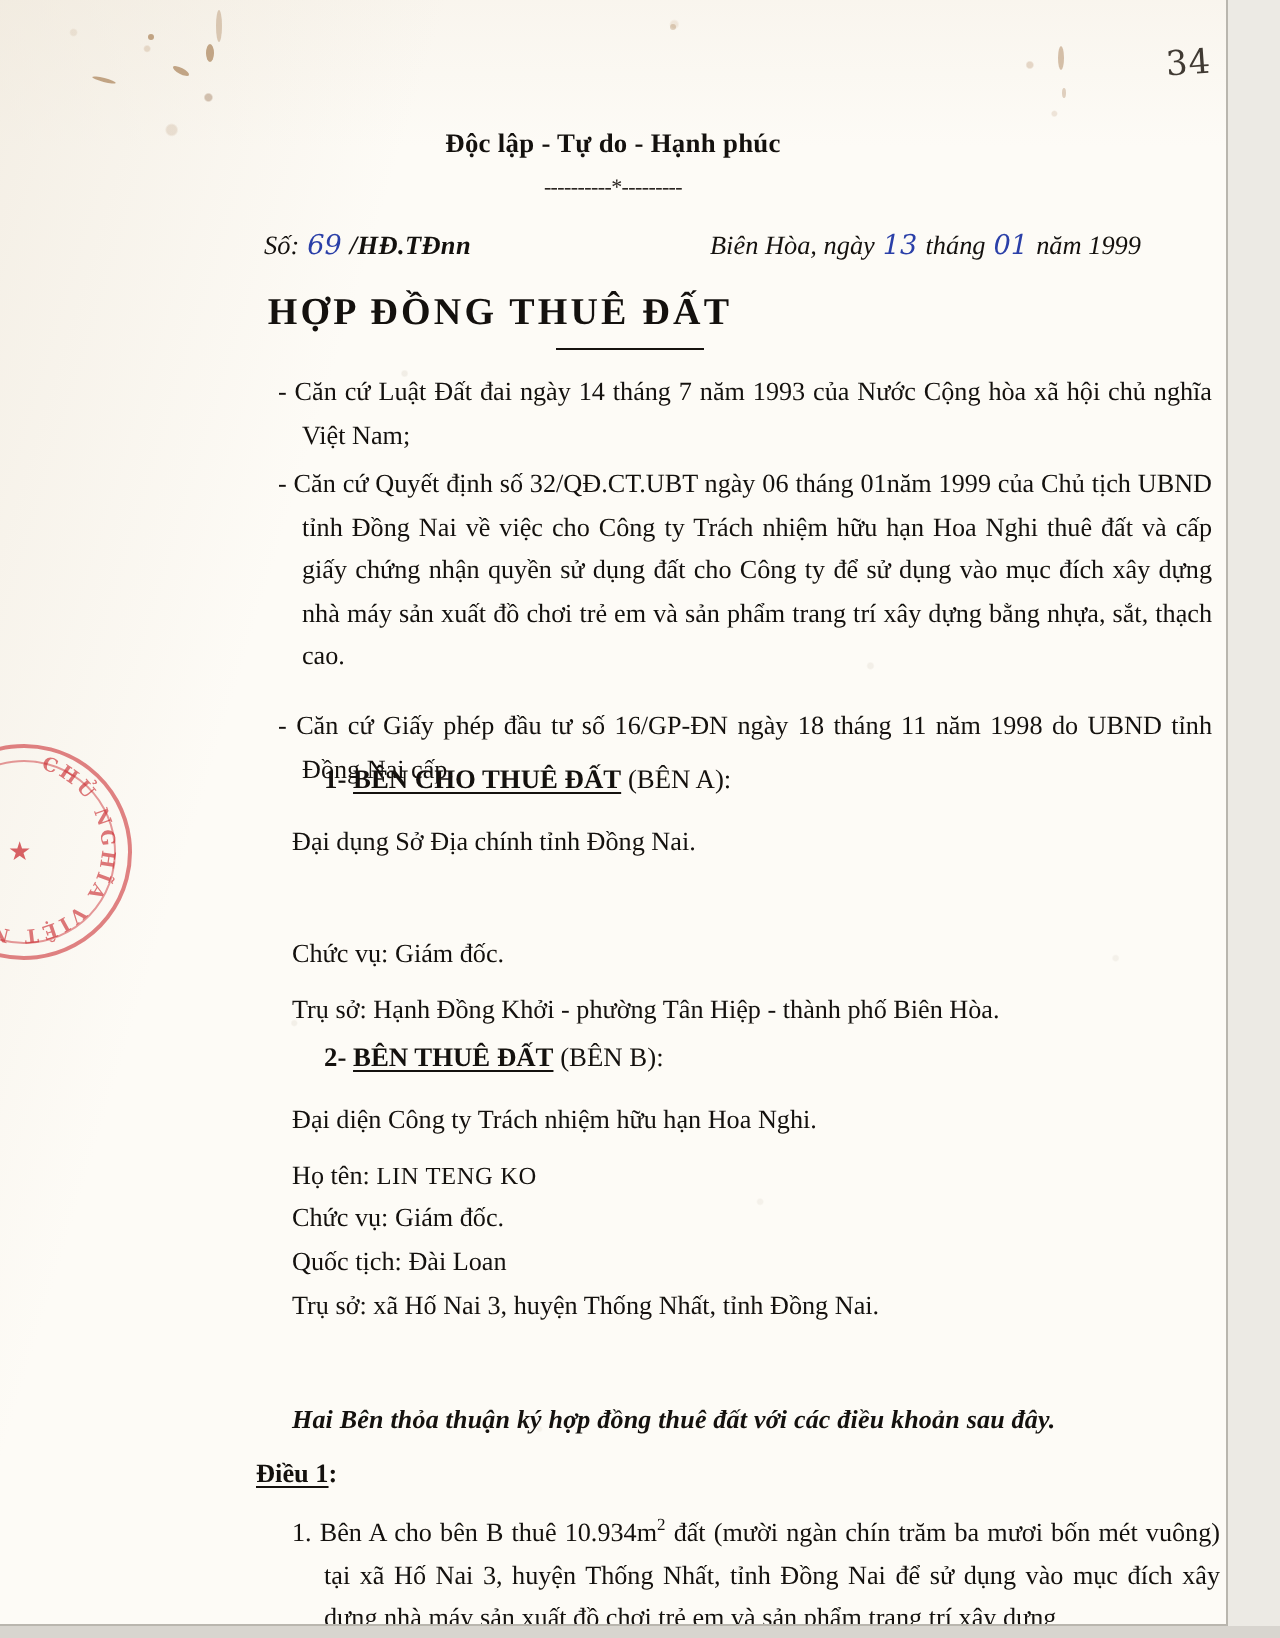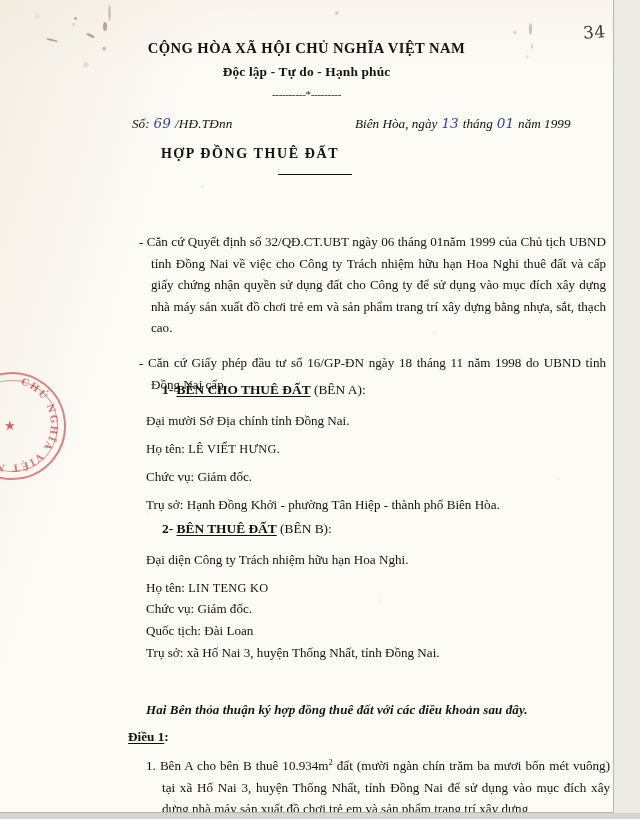--- a/index.html
+++ b/index.html
@@ -72,30 +72,30 @@
 
   .so-line{
     position:absolute;top:115px;left:132px;font-size:13.2px;font-style:italic;
     white-space:nowrap;
   }
   .so-line .lbl{font-style:italic;}
   .hand{
     color:#2a3fa8;font-family:"DejaVu Serif", serif;font-style:italic;
     font-size:13.6px;padding:0 4px;margin-top:34px;
   }
-  .so-code{font-style:italic;font-weight:normal;letter-spacing:.2px;}
+  .so-code{font-style:italic;font-weight:bold;letter-spacing:.2px;}
 
   .place-date{
     position:absolute;top:115px;left:355px;font-size:13.2px;font-style:italic;
     white-space:nowrap;
   }
 
   .doc-title{
     position:absolute;top:146px;left:0;width:500px;text-align:center;
-    font-size:14px;font-weight:bold;letter-spacing:1.6px;
+    font-size:19px;font-weight:bold;letter-spacing:1.6px;
   }
   .title-underline{
     position:absolute;top:174px;left:278px;width:74px;height:0;
     border-top:1.6px solid #171310;
   }
 
   .para{
     position:absolute;font-size:13.1px;line-height:21.5px;text-align:justify;
     text-justify:inter-word;
   }
@@ -171,49 +171,45 @@
     <div class="smudge" style="left:86px;top:34px;width:9px;height:3px;transform:rotate(28deg);"></div>
     <div class="smudge" style="left:46px;top:39px;width:12px;height:2px;transform:rotate(14deg);"></div>
     <div class="smudge" style="left:103px;top:22px;width:4px;height:9px;"></div>
     <div class="smudge" style="left:108px;top:5px;width:3px;height:16px;opacity:.55;"></div>
     <div class="smudge" style="left:529px;top:23px;width:3px;height:12px;opacity:.7;"></div>
     <div class="smudge" style="left:531px;top:44px;width:2px;height:5px;opacity:.5;"></div>
     <div class="smudge" style="left:335px;top:12px;width:3px;height:3px;opacity:.45;"></div>
 
     <div class="page-body">
 
-      <div class="hdr-nation">CỘNG HÒA XÃ HỘI CHỦ NGHĨA VIỆT NAM</div>
       <div class="hdr-motto">Độc lập - Tự do - Hạnh phúc</div>
       <div class="hdr-rule">----------*---------</div>
 
       <div class="so-line">
         <span class="lbl">Số:</span><span class="hand">69</span><span class="so-code">/HĐ.TĐnn</span>
       </div>
 
       <div class="place-date">
         <span>Biên Hòa, ngày</span><span class="hand">13</span><span>tháng</span><span class="hand">01</span><span>năm</span>&nbsp;<span>1999</span>
       </div>
 
       <div class="doc-title">HỢP ĐỒNG THUÊ ĐẤT</div>
       <div class="title-underline"></div>
 
+      <div class="para dash-para" style="top:185px;">- Căn cứ Luật Đất đai ngày 14 tháng 7 năm 1993 của Nước Cộng hòa xã hội chủ nghĩa Việt Nam;</div>
       <div class="para dash-para" style="top:231px;">- Căn cứ Quyết định số  32/QĐ.CT.UBT ngày 06 tháng 01năm 1999 của Chủ tịch UBND tỉnh Đồng Nai về việc cho Công ty Trách nhiệm hữu hạn Hoa Nghi thuê đất và cấp giấy chứng nhận quyền sử dụng đất cho Công ty để sử dụng vào mục đích xây dựng nhà máy sản xuất đồ chơi trẻ em và sản phẩm trang trí xây dựng bằng nhựa, sắt, thạch cao.</div>
       <div class="para dash-para" style="top:318px;margin-top:34px;">- Căn cứ Giấy phép đầu tư số 16/GP-ĐN ngày 18 tháng 11 năm 1998 do UBND tỉnh Đồng Nai cấp.</div>
 
       <div class="sect-head" style="top:382px;">
         <span class="n">1-</span>
         <span class="u">BÊN CHO THUÊ ĐẤT</span>
         <span>(BÊN A):</span>
       </div>
 
-      <div class="field" style="top:410px;">Đại mười Sở Địa chính tỉnh Đồng Nai.</div>
-      <div class="field" style="top:438px;">
-        <span>Họ tên:</span>
-        <span class="caps">LÊ VIẾT HƯNG.</span>
-      </div>
+      <div class="field" style="top:410px;">Đại dụng Sở Địa chính tỉnh Đồng Nai.</div>
       <div class="field" style="top:466px;">
         <span>Chức vụ:</span>
         <span>Giám đốc.</span>
       </div>
       <div class="field" style="top:494px;">
         <span>Trụ sở:</span>
         <span>Hạnh Đồng Khởi - phường Tân Hiệp - thành phố Biên Hòa.</span>
       </div>
 
       <div class="sect-head" style="top:521px;">

